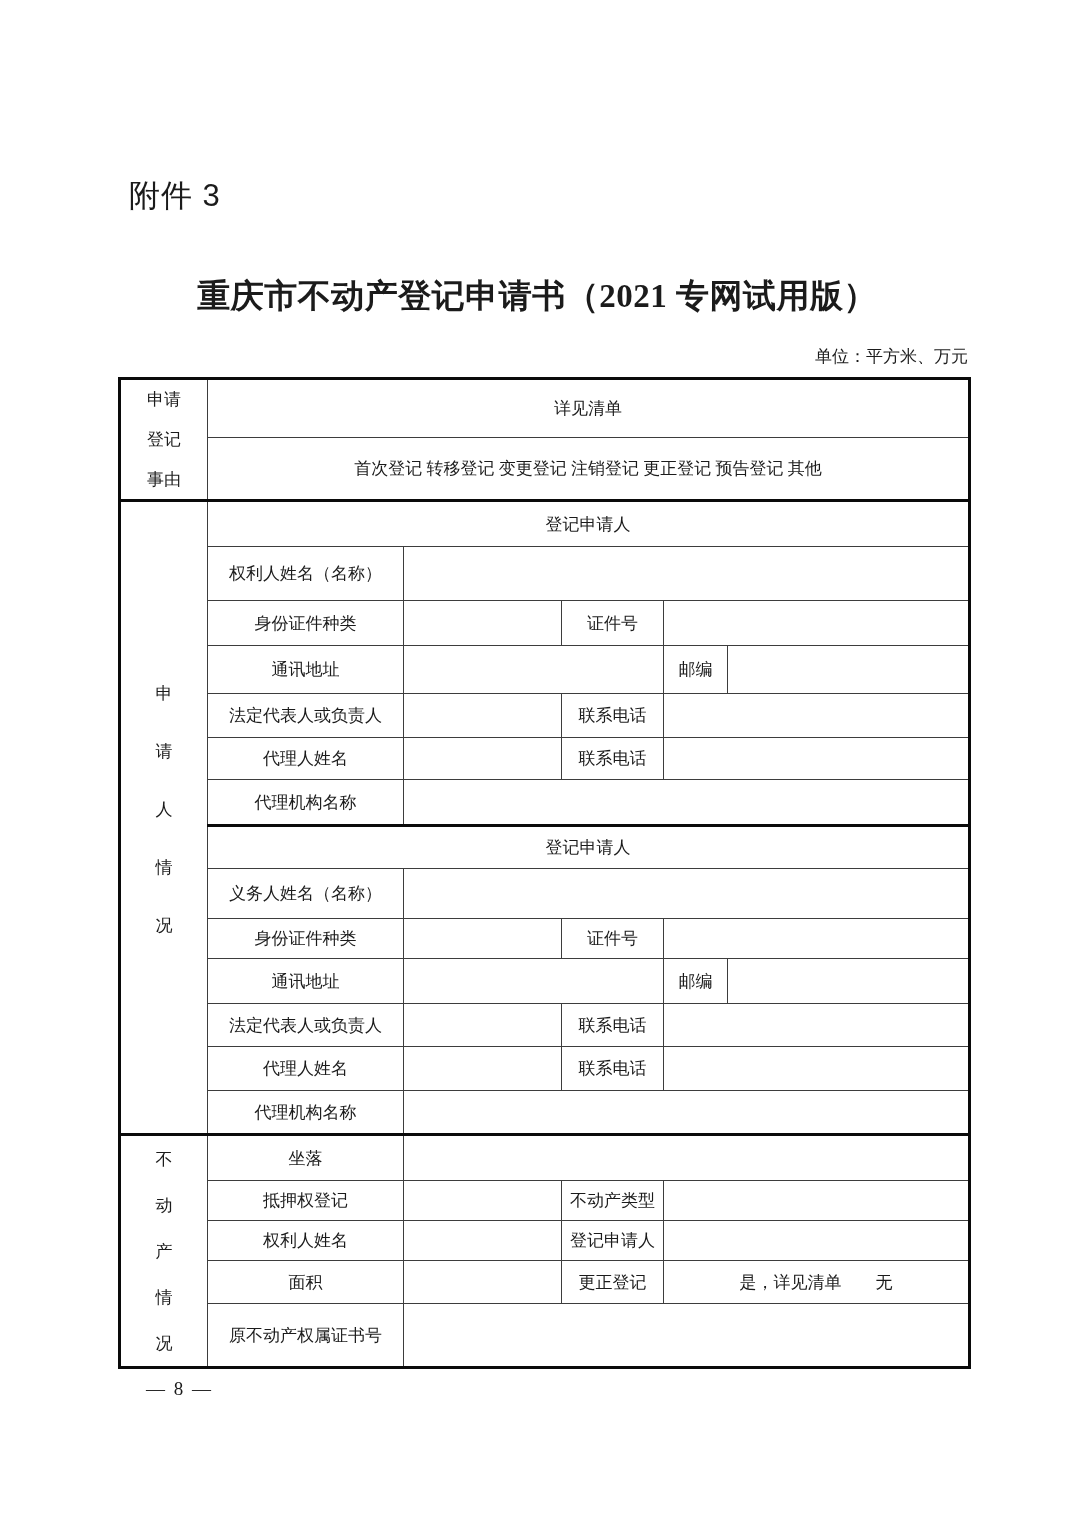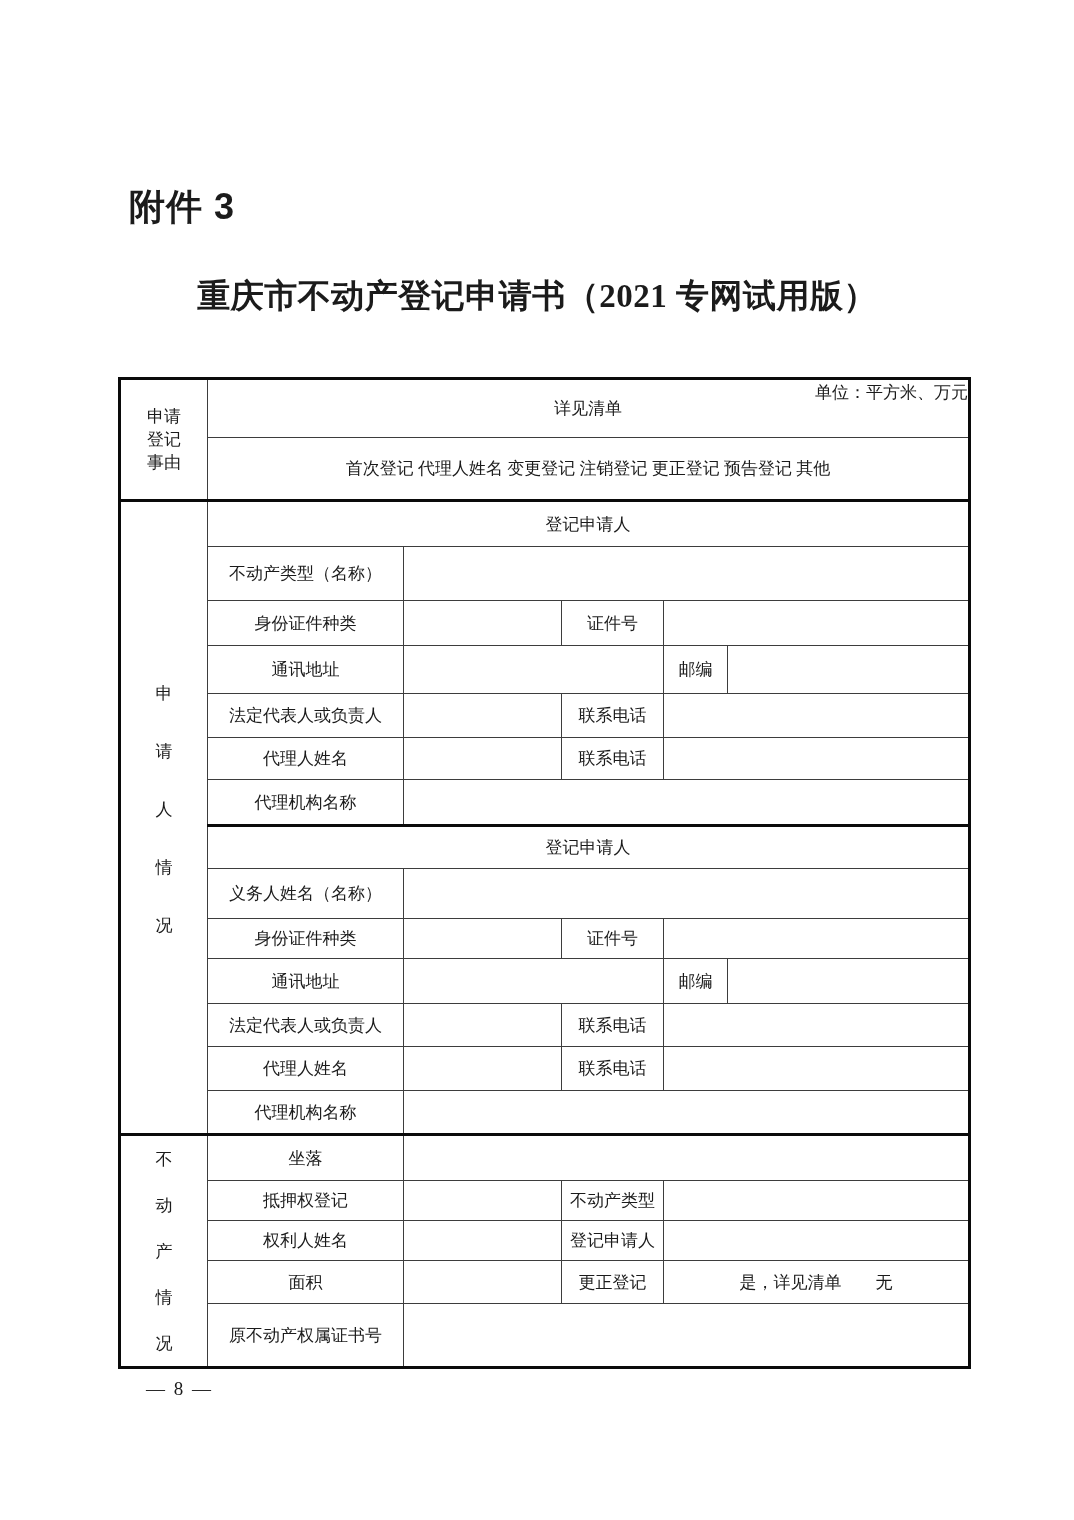--- a/index.html
+++ b/index.html
@@ -5,32 +5,32 @@
   html,body{margin:0;padding:0;background:#ffffff;}
   .page{
     position:relative;
     width:1074px;height:1520px;
     background:#ffffff;
     font-family:"Liberation Serif","DejaVu Serif",serif;
     color:#1b1b1b;
     overflow:hidden;
   }
   .attachment{
-    position:absolute;left:129px;top:183px;
+    position:absolute;left:129px;top:175px;
     font-family:"Liberation Sans","DejaVu Sans",sans-serif;
-    font-weight:bold;font-size:36px;letter-spacing:1px;
+    font-weight:normal;font-size:31px;letter-spacing:1px;
   }
   .title{
     position:absolute;left:0;top:274px;width:100%;
     text-align:center;font-weight:bold;font-size:33px;
     letter-spacing:0.5px;margin:0;
   }
   .unit-note{
     position:absolute;left:118px;top:345px;width:850px;
-    text-align:right;font-size:17px;margin-top:36px;
+    text-align:right;font-size:17px;
   }
   .form-table{
     position:absolute;left:118px;top:377px;
     border-collapse:collapse;table-layout:fixed;
     width:850px;
     border:3px solid #0a0a0a;
   }
   .form-table td{
     border:1px solid #3d3d3d;
     font-size:17px;
@@ -42,21 +42,21 @@
   .thickB{border-bottom:3px solid #0a0a0a !important;}
   .thickT{border-top:3px solid #0a0a0a !important;}
   .tl{text-align:left;padding-left:4px;}
   .tl2{text-align:left;padding-left:12px;}
   .vhead{padding:0;}
   .vstack{
     display:flex;flex-direction:column;
     align-items:center;justify-content:center;
     width:100%;height:100%;
   }
-  .gapA{}   
+  .gapA{gap:17px;}   
   .gapB{gap:35px;padding-bottom:16px;}   
   .gapC{gap:23px;}   
   .pageno{
     position:absolute;left:146px;top:1378px;
     font-size:19px;letter-spacing:2px;
   }
   
   .h59{height:59px}.h63{height:63px}
   .h46{height:46px}.h54{height:54px}.h45{height:45px}.h48{height:48px}
   .h44{height:44px}.h42{height:42px}.h43{height:43px}.h50{height:50px}
@@ -88,37 +88,37 @@
         <td rowspan="2" class="vhead thickB">
           <div class="vstack gapA">
             <span>申请</span>
             <span>登记</span>
             <span>事由</span>
           </div>
         </td>
         <td colspan="5" class="tl">详见清单</td>
       </tr>
       <tr class="h63">
-        <td colspan="5" class="tl2 thickB">首次登记 代理人姓名 变更登记 注销登记 更正登记 预告登记 其他</td>
+        <td colspan="5" class="tl2 thickB">首次登记 转移登记 变更登记 注销登记 更正登记 预告登记 其他</td>
       </tr>
 
       <tr class="h46">
         <td rowspan="14" class="vhead">
           <div class="vstack gapB">
             <span>申</span>
             <span>请</span>
             <span>人</span>
             <span>情</span>
             <span>况</span>
           </div>
         </td>
         <td colspan="5">登记申请人</td>
       </tr>
       <tr class="h54">
-        <td>不动产类型（名称）</td>
+        <td>权利人姓名（名称）</td>
         <td colspan="4"></td>
       </tr>
       <tr class="h45">
         <td>身份证件种类</td>
         <td></td>
         <td>证件号</td>
         <td colspan="2"></td>
       </tr>
       <tr class="h48">
         <td>通讯地址</td>

